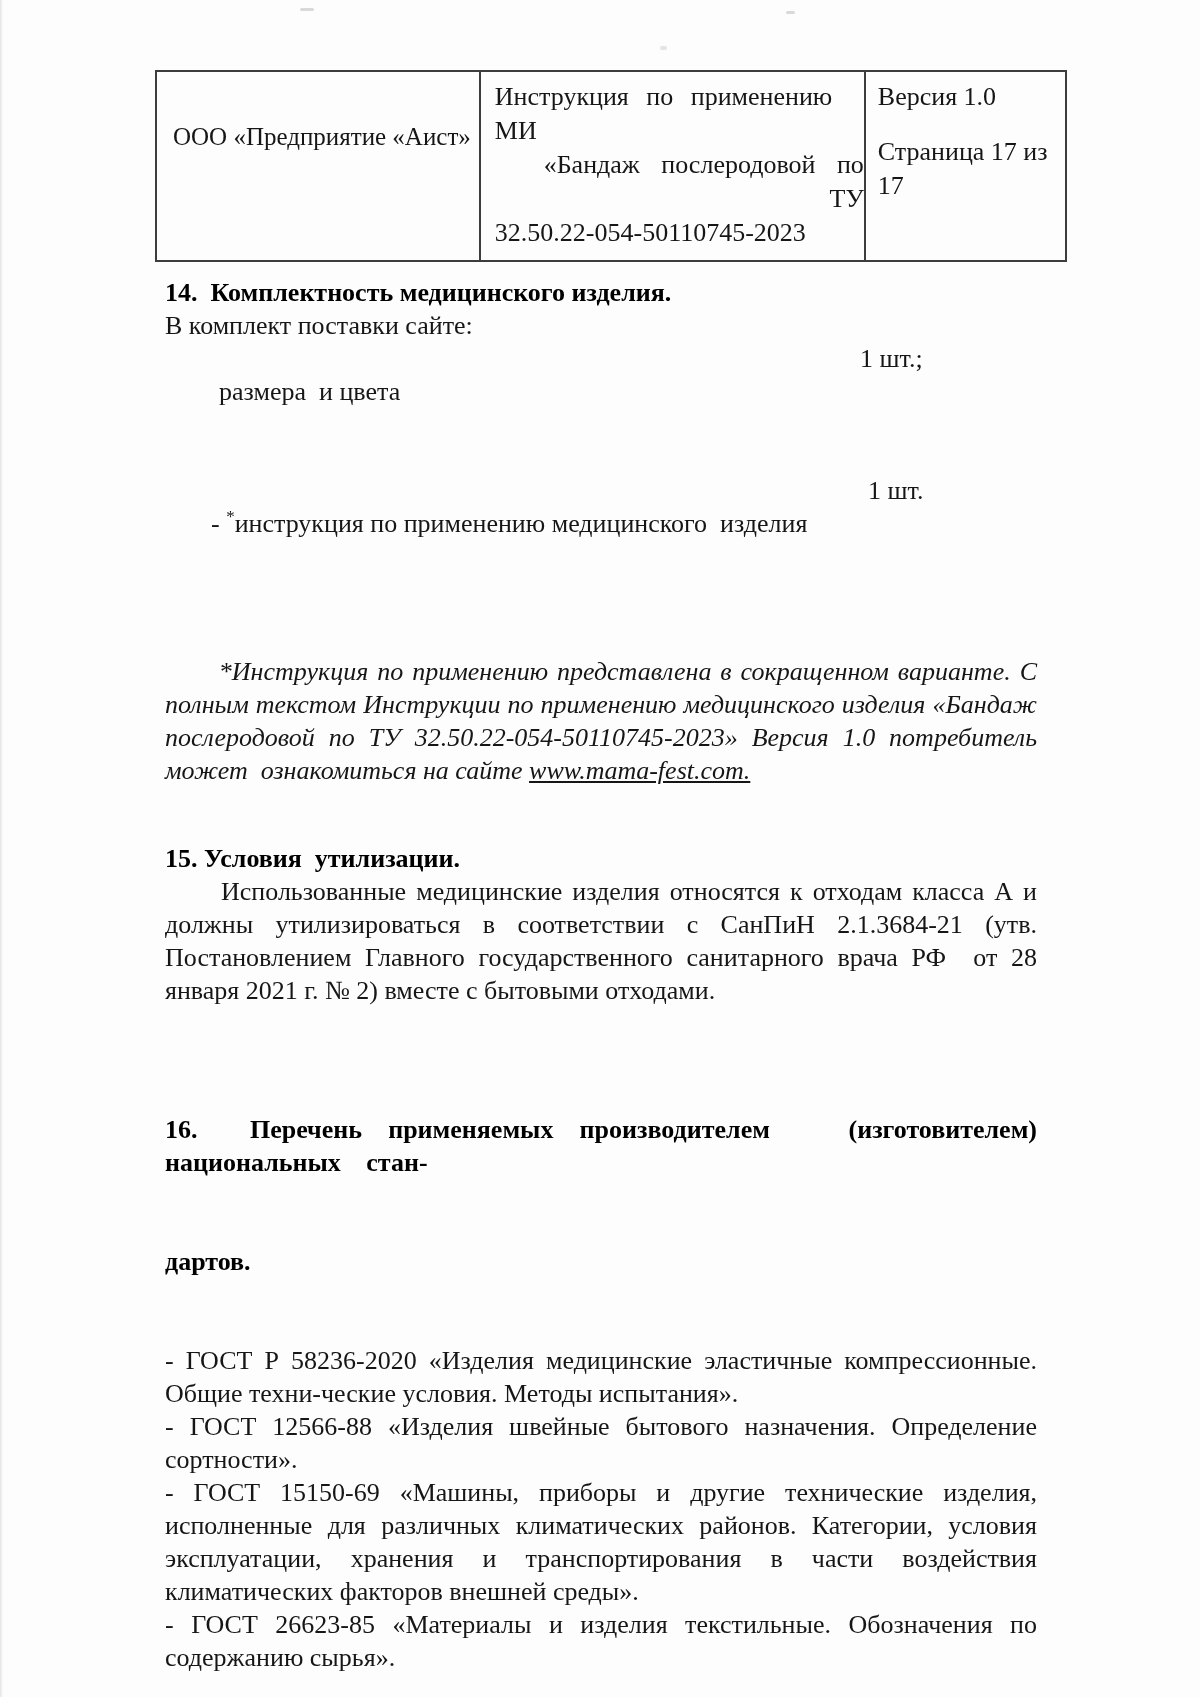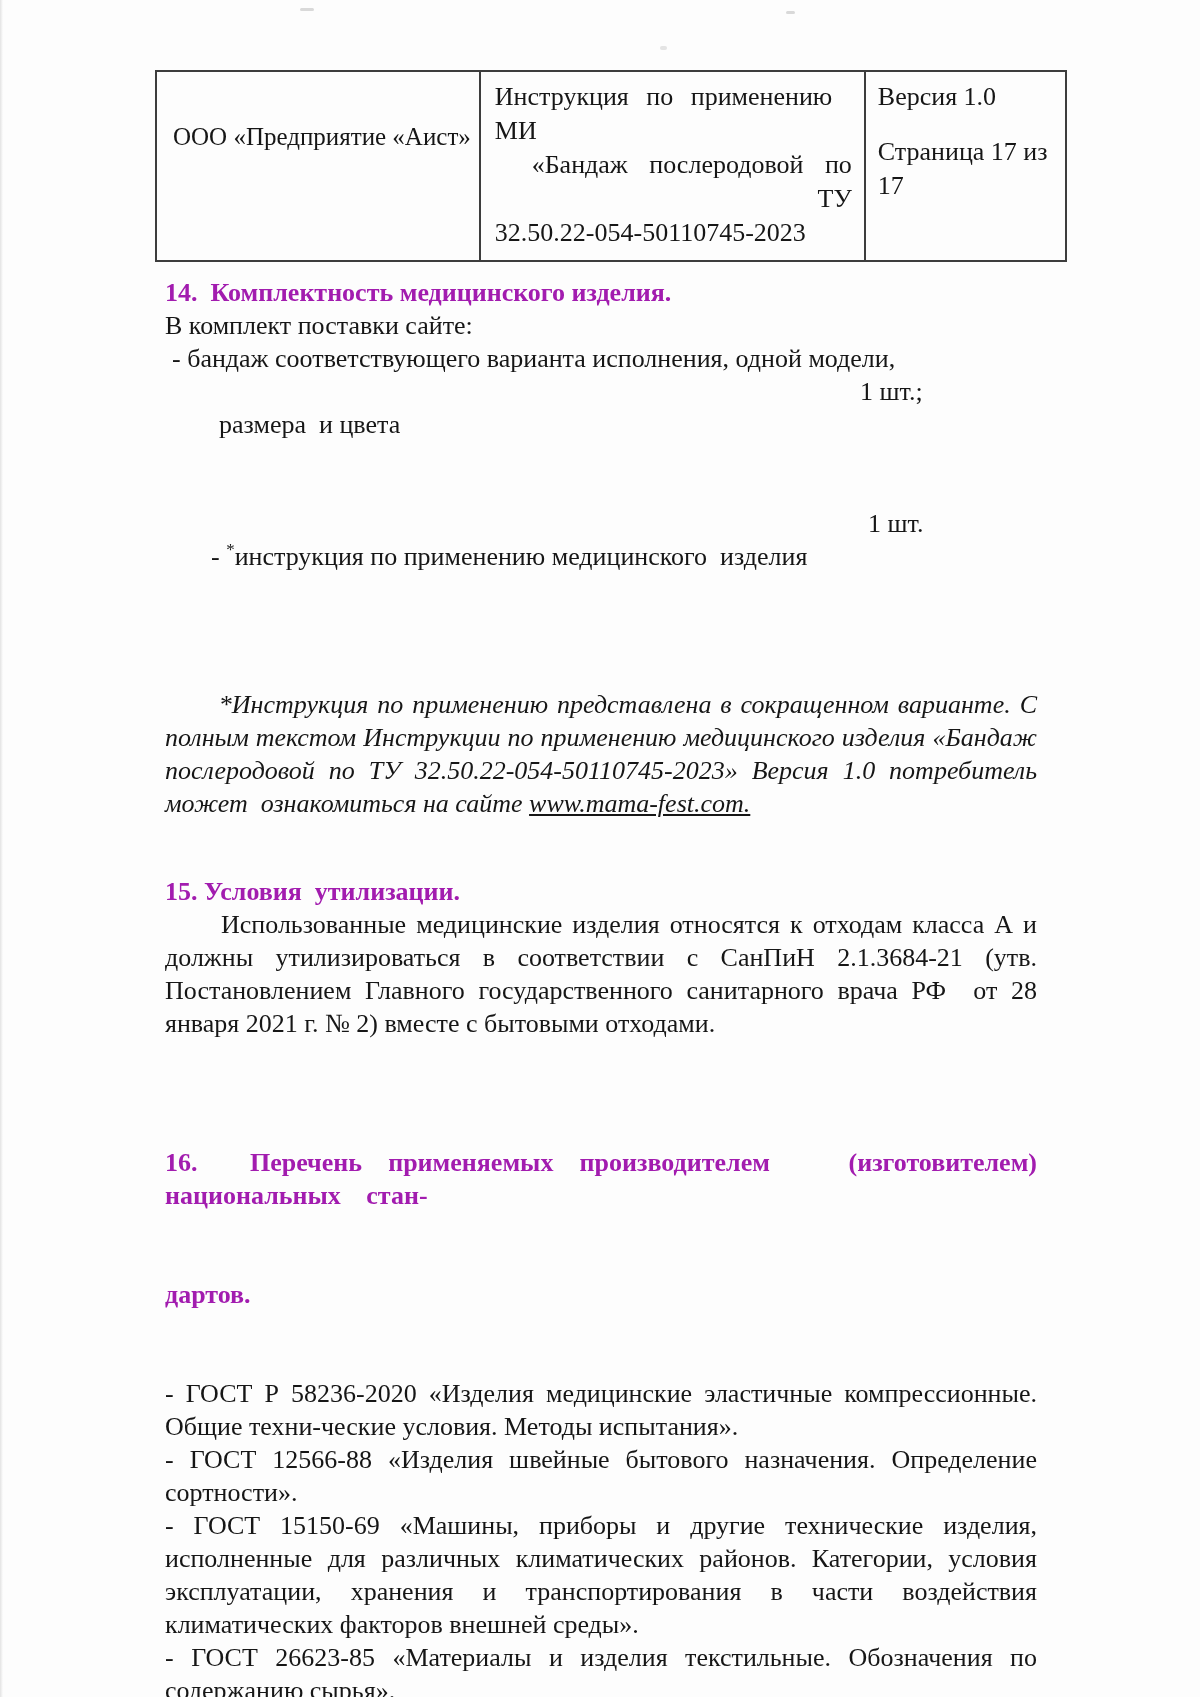--- a/index.html
+++ b/index.html
@@ -37,38 +37,38 @@
     line-height:34px;
     padding:0;
   }
   td.c1{width:300px;}
   td.c2{width:383px;}
   td.c3{width:199px;}
   .c1-inner{
     display:block;padding:48px 8px 0 16px;
     font-size:25px;white-space:nowrap;
   }
-  .c2-inner{display:block;padding:8px 12px 10px 14px;}
+  .c2-inner{display:block;padding:8px 0 10px 14px;}
   .hl{display:block;}
   .hl1{word-spacing:11px;}
   .hl2{word-spacing:15px;text-align:right;}
   .c3-inner{
     display:flex;flex-direction:column;justify-content:space-between;
     height:123px;
     padding:8px 6px 12px 12px;
   }
 
   
   .content{
     margin:0 163px 0 165px;
     font-size:26px;
     line-height:33px;
   }
   .content p{margin:0;white-space:pre-wrap;}
-  .h{font-weight:bold;color:#a21caf;}
+  .h{font-weight:bold;color:#000000;}
   .para{text-align:justify;}
   .ind{text-indent:56px;}
   .dash{padding-left:7px;}
   .indent2{padding-left:15px;}
   .qtyline{position:relative;}
   .qty{position:absolute;left:703px;top:0;white-space:nowrap;}
   .indent2 .qty{left:695px;}
   sup.star{font-size:0.65em;vertical-align:super;line-height:0;}
   .footnote{font-style:italic;}
   .url{text-decoration:underline;}
@@ -109,21 +109,20 @@
         </span>
       </td>
     </tr>
   </tbody>
     </table>
 
   <div class="content">
 
     <p class="h mt-s14">14.  Комплектность медицинского изделия.</p>
     <p>В комплект поставки сайте:</p>
-    <p class="dash">- бандаж соответствующего варианта исполнения, одной модели,</p>
     <p class="qtyline indent2">
       <span>размера  и цвета</span>
       <span class="qty">1 шт.;</span>
     </p>
     <p class="qtyline dash">
       <span><span>- </span><sup class="star">*</sup><span>инструкция по применению медицинского  изделия</span></span>
       <span class="qty">1 шт.</span>
     </p>
 
     <p class="para footnote mt-foot">

